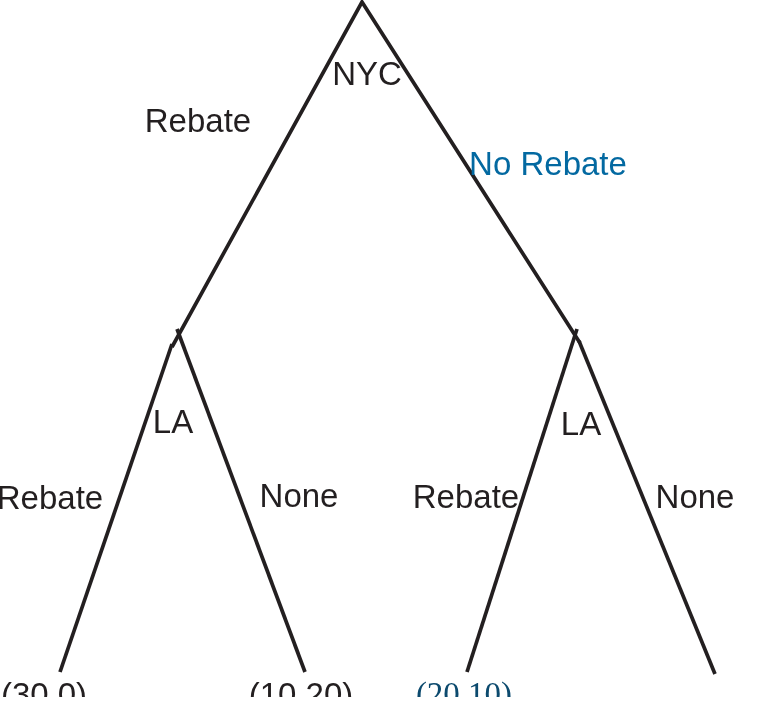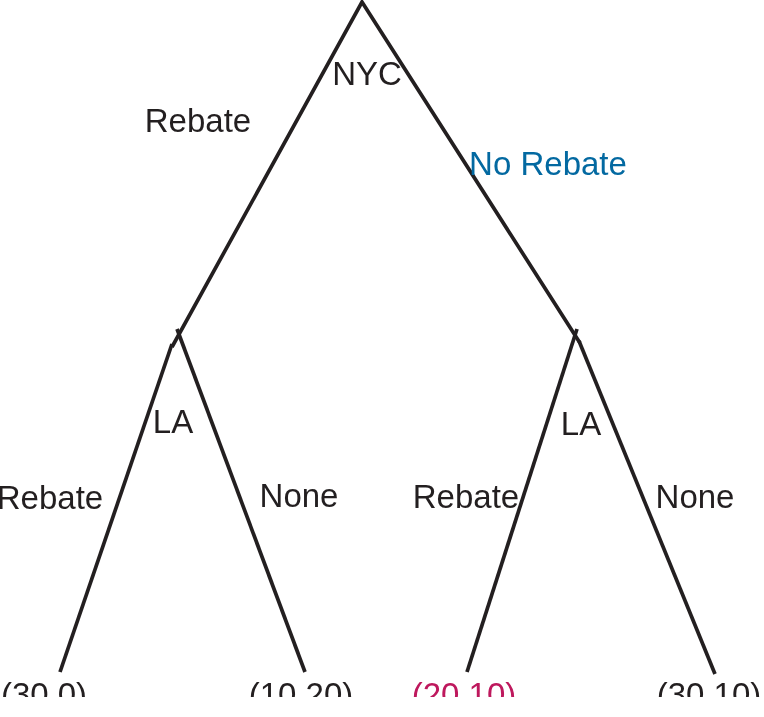--- a/index.html
+++ b/index.html
@@ -57,16 +57,15 @@
   <div class="lbl" style="left: 548px; top: 107px; color: #0369a1; margin-top: 40px;">No Rebate</div>
 
   <div class="lbl" style="left: 50px; top: 481px; color: rgb(35, 31, 32);">Rebate</div>
   <div class="lbl" style="left: 299px; top: 479px; color: rgb(35, 31, 32);">None</div>
 
   <div class="lbl" style="left: 466px; top: 480px; color: rgb(35, 31, 32);">Rebate</div>
   <div class="lbl" style="left: 695px; top: 480px; color: rgb(35, 31, 32);">None</div>
 
   <div class="lbl" style="left: 44px; top: 678px; color: rgb(35, 31, 32);">(30,0)</div>
   <div class="lbl" style="left: 301px; top: 678px; color: rgb(35, 31, 32); text-decoration: underline;">(10,20)</div>
-  <div class="lbl" style="left: 464px; top: 678px; color: #be185d;">(20,10)</div>
-  <div class="lbl" style="left: 709px; top: 678px; color: rgb(35, 31, 32);">(30,10)</div>
+  <div class="lbl" style="left: 464px; top: 678px; color: #0c4a6e; font-family: Liberation Serif, serif;">(20,10)</div>
 
 </div>
 
 </body></html>

